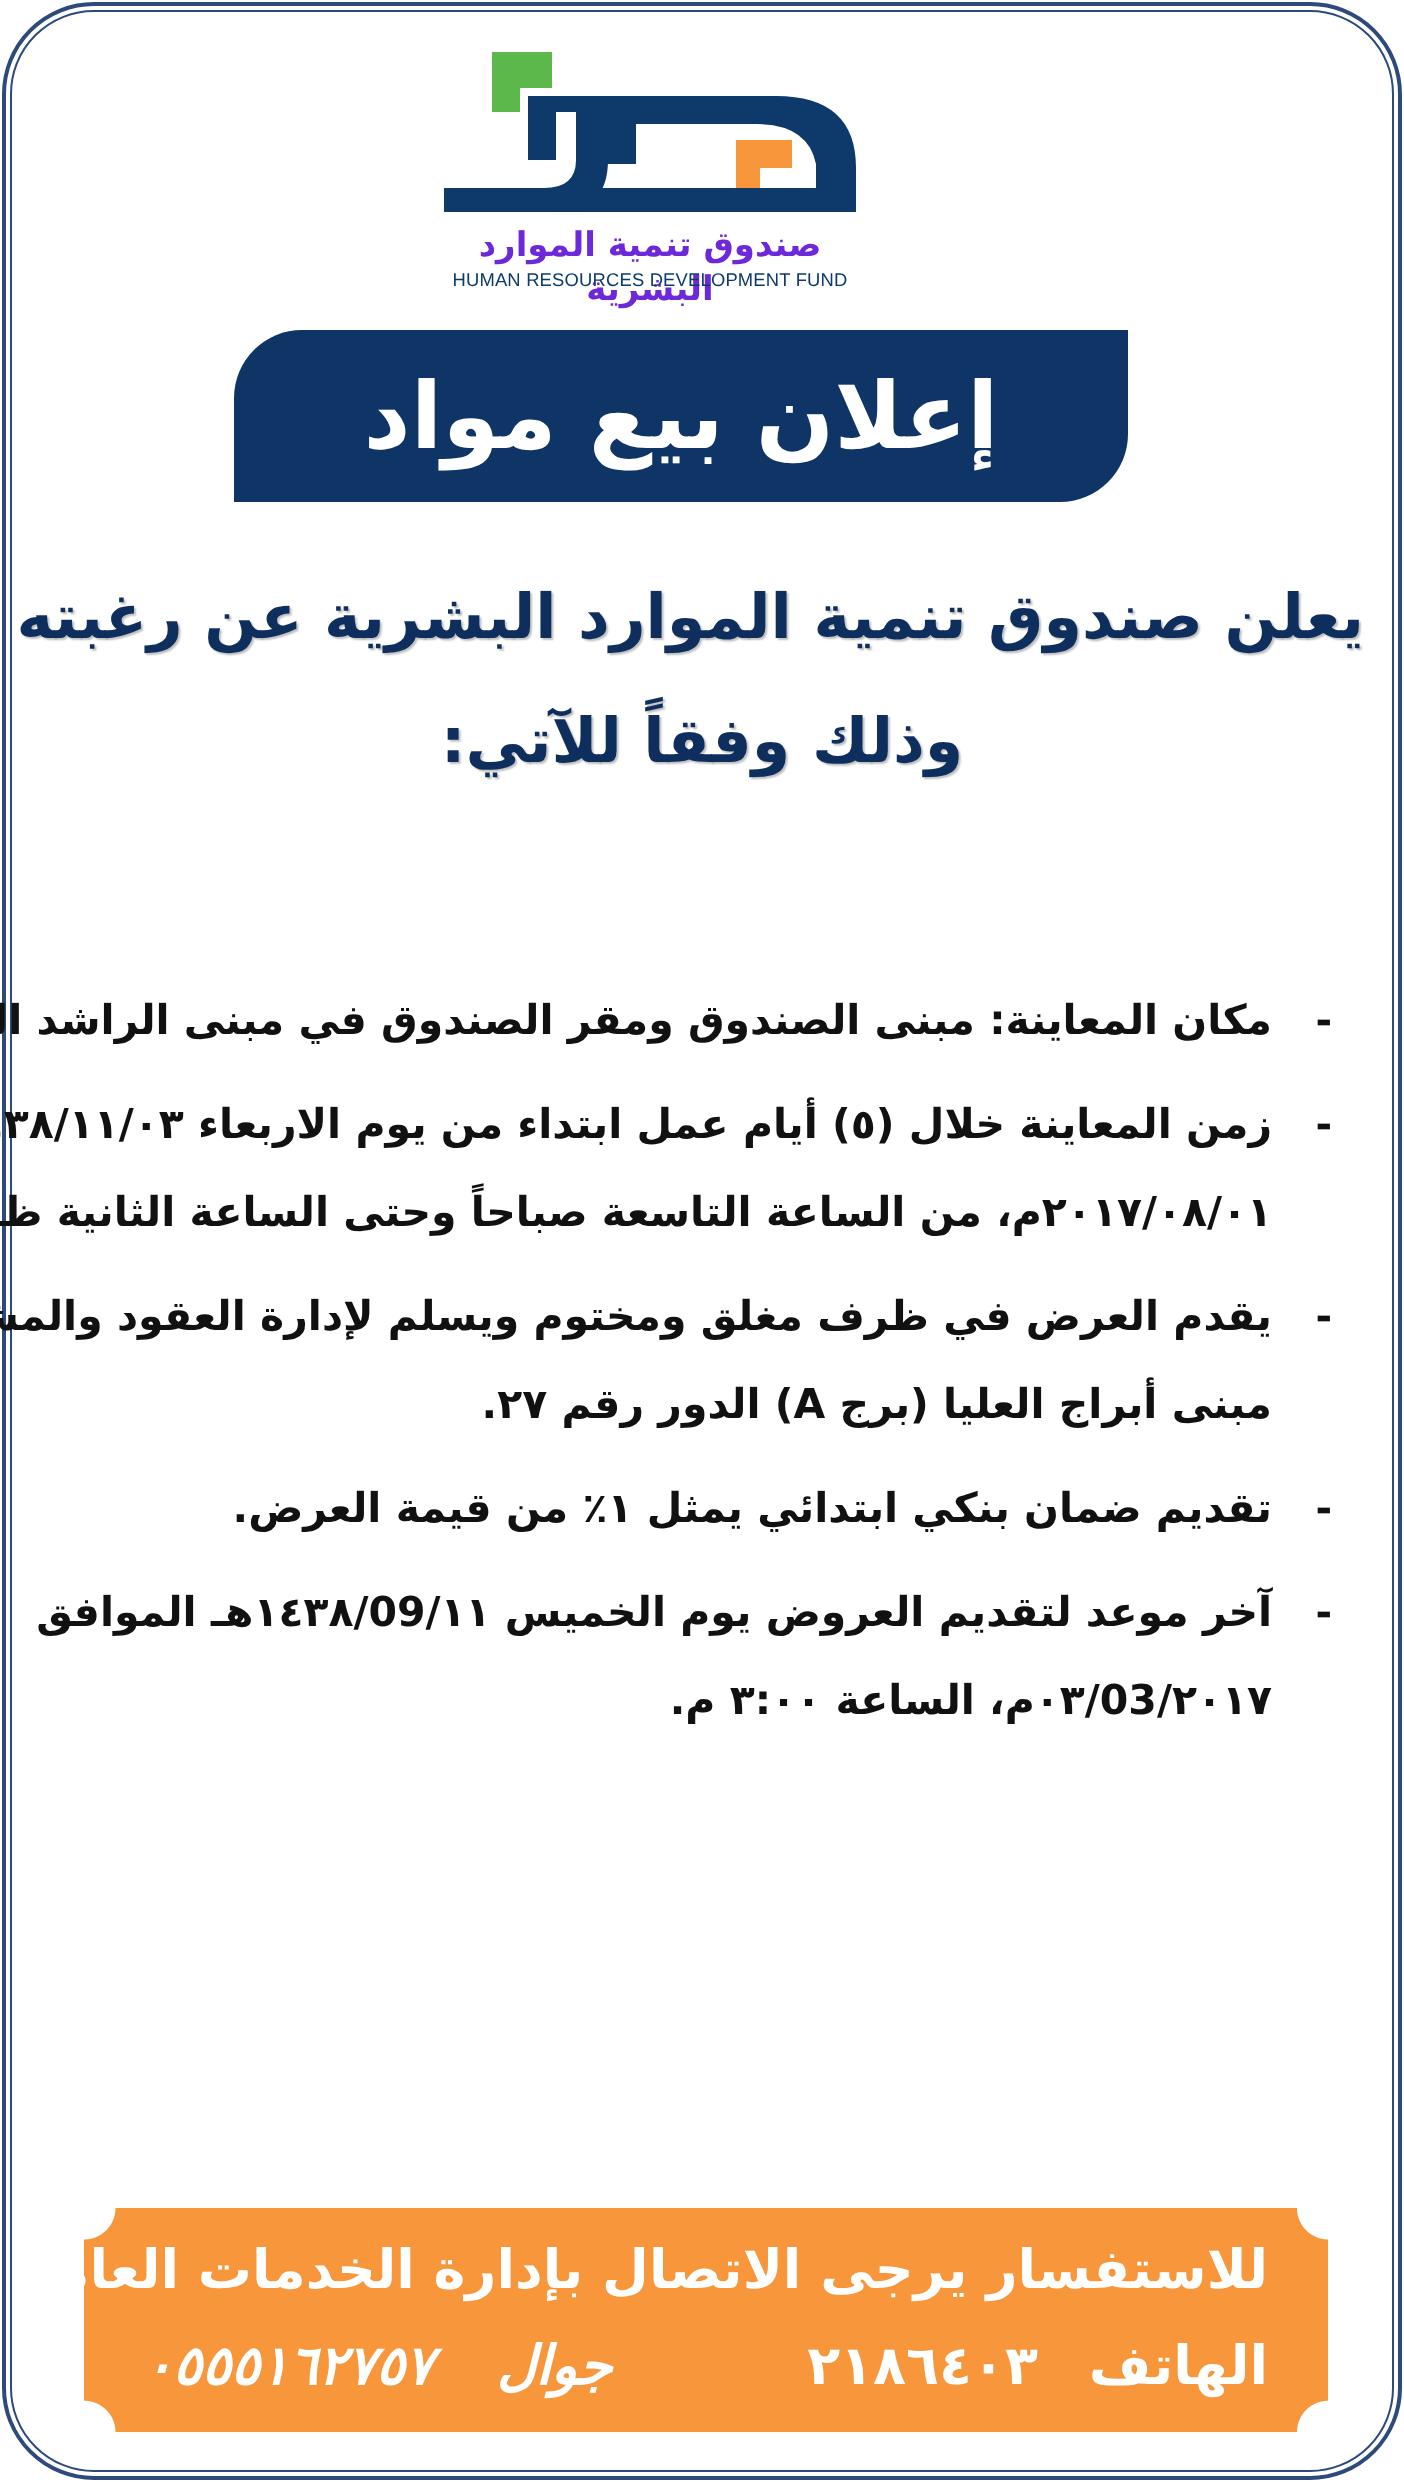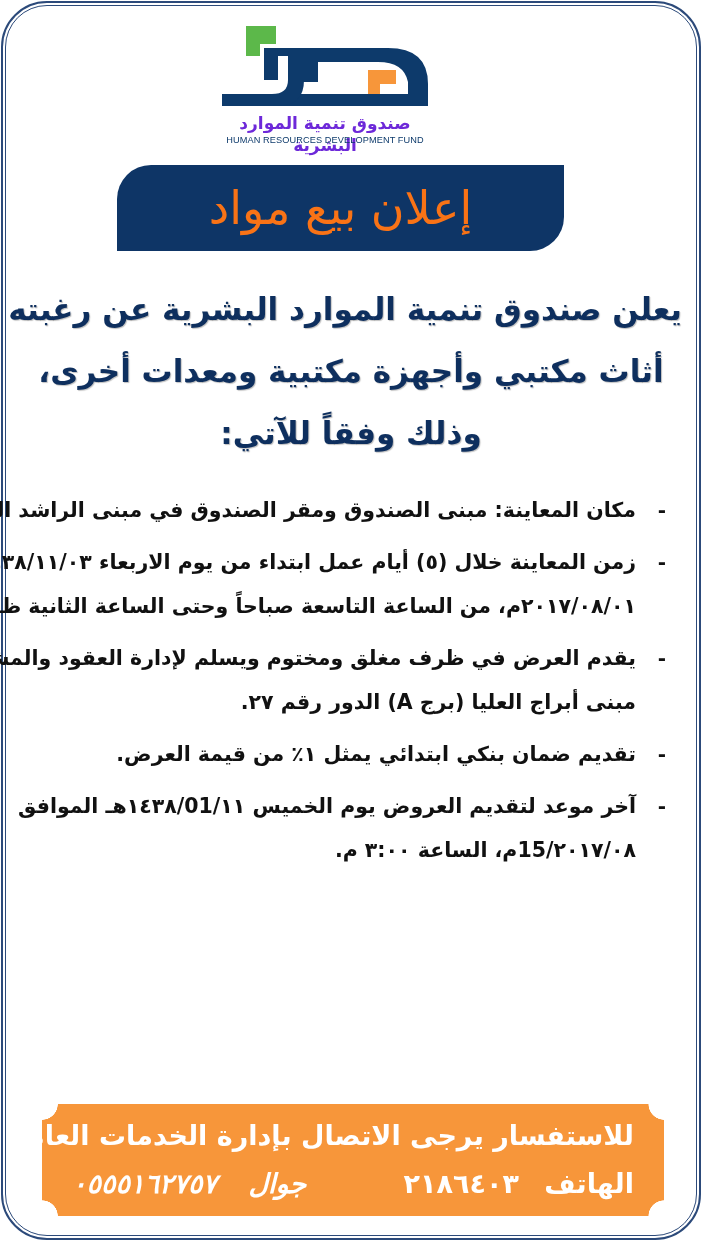--- a/index.html
+++ b/index.html
@@ -37,21 +37,21 @@
     }
 
     
     .banner {
       position: absolute; left: 117px; top: 165px; width: 447px; height: 86px;
       background: #0e3566;
       border-radius: 34px 0 34px 0;
       display: flex; align-items: center; justify-content: center;
     }
     .banner-title {
-      color: #f97316; font-weight: normal; font-size: 46px;
+      color: #ffffff; font-weight: bold; font-size: 46px;
       font-family: "DejaVu Sans", sans-serif; line-height: 1;
       letter-spacing: 0;
     }
 
     
     .intro {
       position: absolute; left: 20px; top: 278px; width: 662px;
       text-align: center; color: #0e2f5e; font-weight: bold;
       font-size: 31px; line-height: 62px;
       text-shadow: 1px 1px 1px rgba(0,0,0,0.25);
@@ -127,21 +127,20 @@
   <div class="logo-ar">صندوق تنمية الموارد البشرية</div>
   <div class="logo-en">HUMAN RESOURCES DEVELOPMENT FUND</div>
 </div>
 
 <div class="banner">
   <span class="banner-title">إعلان بيع مواد</span>
 </div>
 
 <div class="intro">
   <div>يعلن صندوق تنمية الموارد البشرية عن رغبته ببيع</div>
-  <div>أثاث مكتبي وأجهزة مكتبية ومعدات أخرى،</div>
   <div>وذلك وفقاً للآتي:</div>
 </div>
 
 <ul class="bullets">
   <li class="bullet">
     <span class="bullet-dash">-</span>
     <span class="bullet-line">مكان المعاينة: مبنى الصندوق ومقر الصندوق في مبنى الراشد الواقعان في</span>
   </li>
   <li class="bullet">
     <span class="bullet-dash">-</span>
@@ -152,22 +151,22 @@
     <span class="bullet-dash">-</span>
     <span class="bullet-line">يقدم العرض في ظرف مغلق ومختوم ويسلم لإدارة العقود والمشتريات في</span>
     <span class="bullet-line">مبنى أبراج العليا (برج A) الدور رقم ٢٧.</span>
   </li>
   <li class="bullet">
     <span class="bullet-dash">-</span>
     <span class="bullet-line">تقديم ضمان بنكي ابتدائي يمثل ١٪ من قيمة العرض.</span>
   </li>
   <li class="bullet">
     <span class="bullet-dash">-</span>
-    <span class="bullet-line">آخر موعد لتقديم العروض يوم الخميس ١٤٣٨/01/١١هـ الموافق</span>
-    <span class="bullet-line">٢٠١٧/٠٨/15م، الساعة ٣:٠٠ م.</span>
+    <span class="bullet-line">آخر موعد لتقديم العروض يوم الخميس ١٤٣٨/09/١١هـ الموافق</span>
+    <span class="bullet-line">٢٠١٧/03/٠٣م، الساعة ٣:٠٠ م.</span>
   </li>
 </ul>
 
 <div class="contact">
   <div class="contact-line1">للاستفسار يرجى الاتصال بإدارة الخدمات العامة على</div>
   <div class="contact-line2">
     <span class="contact-phone">
       <span class="contact-label">الهاتف</span>
       <span>٢١٨٦٤٠٣</span>
     </span>

